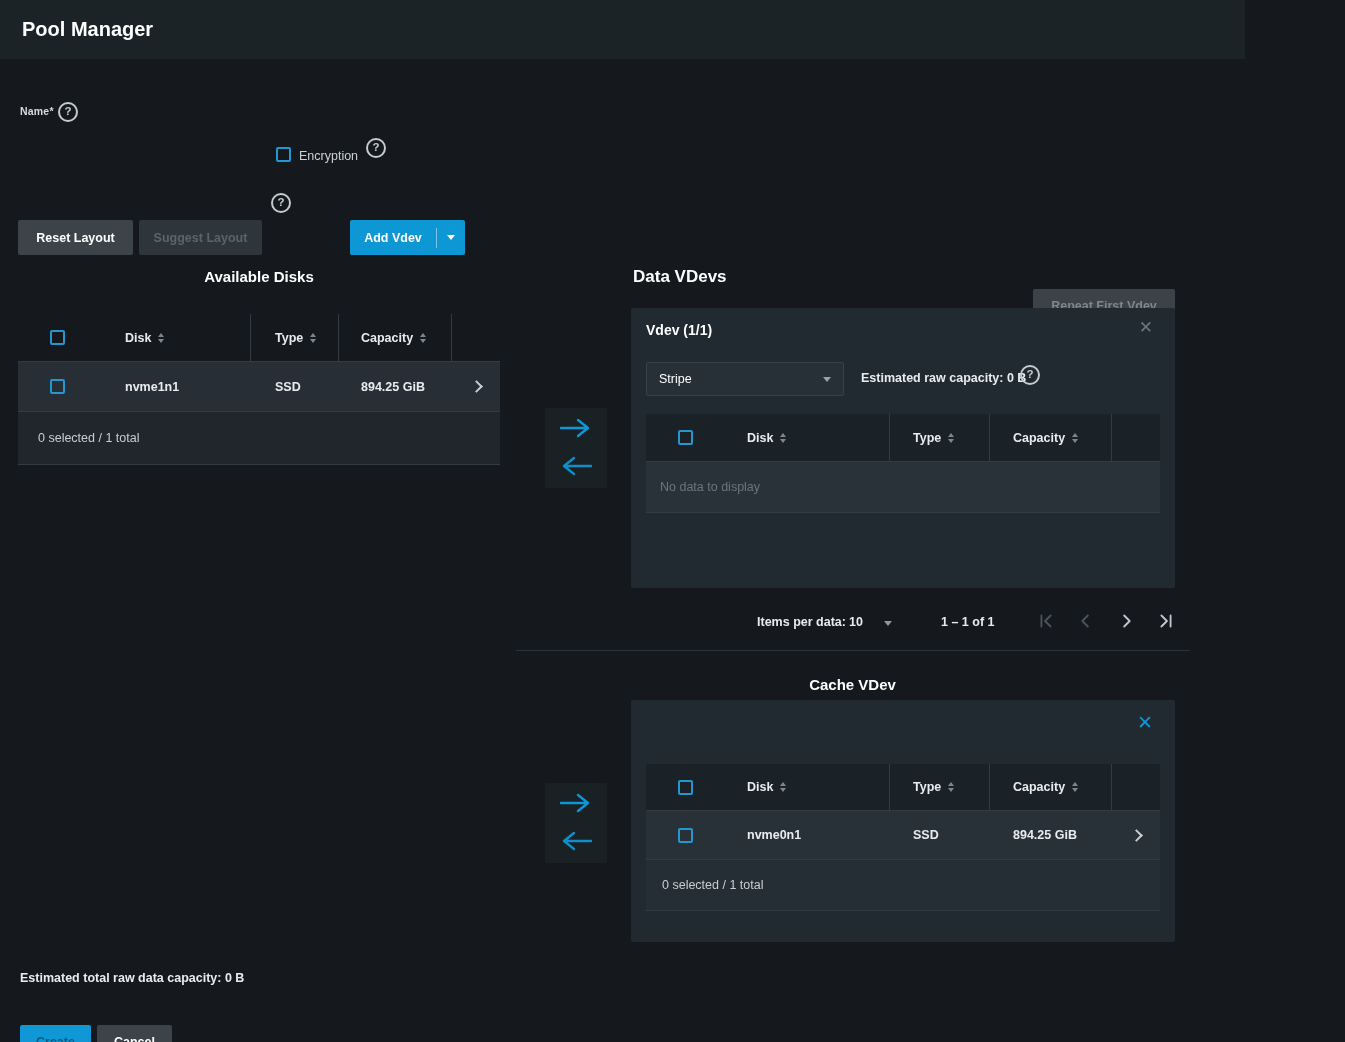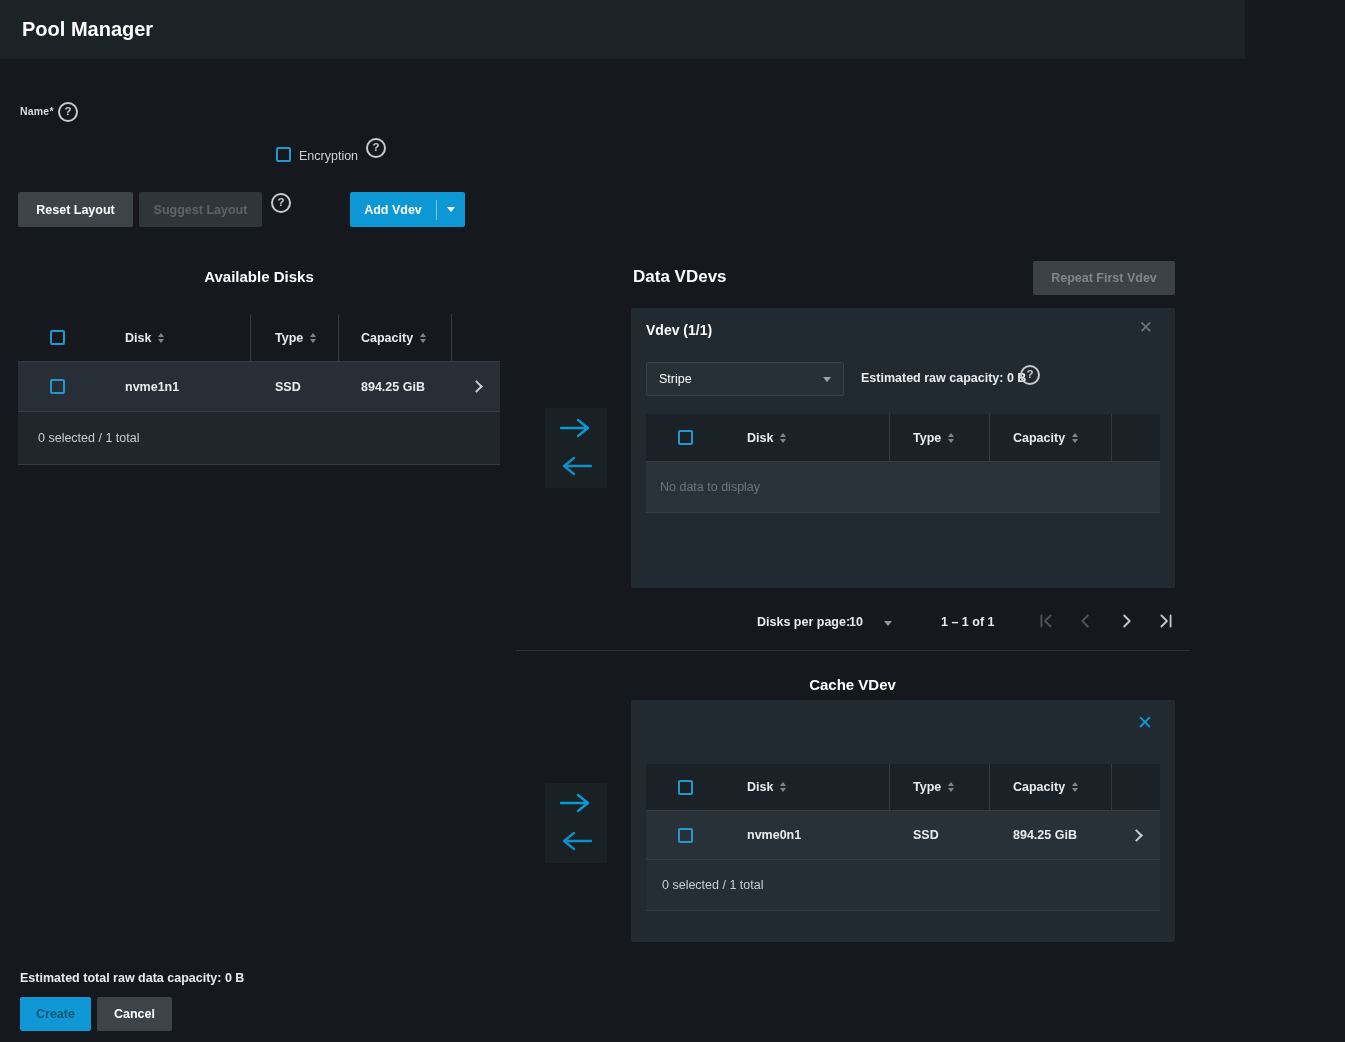--- a/index.html
+++ b/index.html
@@ -26,21 +26,21 @@
   .help i{font-style:normal;font-weight:700;font-size:11.5px;color:#c6cbd0;line-height:1;}
   .checkbox{
     display:inline-block;width:15px;height:15px;box-sizing:border-box;
     border:2px solid #2597d0;border-radius:2px;background:transparent;cursor:pointer;
   }
   .enc-label{left:299px;top:149px;font-size:12.5px;color:#ccd1d5;}
   
   .btn{
     position:absolute;height:35px;border:none;border-radius:2px;
     font-family:inherit;font-weight:700;font-size:12.5px;cursor:pointer;
-    display:flex;align-items:center;justify-content:center;
+    display:flex;align-items:center;justify-content:center;margin-top:28px;
   }
   .btn-reset{left:18px;top:192px;width:115px;background:#3d4449;color:#ffffff;}
   .btn-suggest{left:139px;top:192px;width:123px;background:#2f363b;color:#5c646a;cursor:default;}
   .btn-addvdev{left:350px;top:192px;width:115px;background:#0d97d5;color:#fff;padding:0;}
   .btn-addvdev .lbl{flex:1;text-align:center;}
   .btn-addvdev .div{width:1px;height:20px;background:rgba(255,255,255,.45);}
   .btn-addvdev .caret-box{width:28px;display:flex;align-items:center;justify-content:center;}
   .caret{width:0;height:0;border-left:4.5px solid transparent;border-right:4.5px solid transparent;border-top:5px solid currentColor;}
   .btn-repeat{left:1033px;top:261px;width:142px;height:34px;background:#3b4248;color:#7f868c;cursor:default;}
   .btn-create{left:20px;top:997px;width:71px;height:34px;background:#0f98d5;color:rgba(0,0,0,.42);}
@@ -262,21 +262,21 @@
             </span>
         </div>
         <div class="cell c5"></div>
       </div>
       <div class="trow tempty">
         <span class="empty-text">No data to display</span>
       </div>
     </div>
   </div>
 
-  <div class="abs pg-label">Disks per page:</div>
+  <div class="abs pg-label">Items per data:</div>
   <div class="abs pg-value">10</div>
   <span class="abs pg-caret caret"></span>
   <div class="abs pg-range">1 – 1 of 1</div>
   <span class="pg-icon pg-first">
     <svg width="22" height="22" viewBox="0 0 24 24">
         <path d="M7 6 v12 M17 6 l-6 6 6 6" stroke="#4c545b" stroke-width="2" fill="none" stroke-linecap="round" stroke-linejoin="round"></path>
       </svg>
   </span>
   <span class="pg-icon pg-prev">
     <svg width="22" height="22" viewBox="0 0 24 24">

